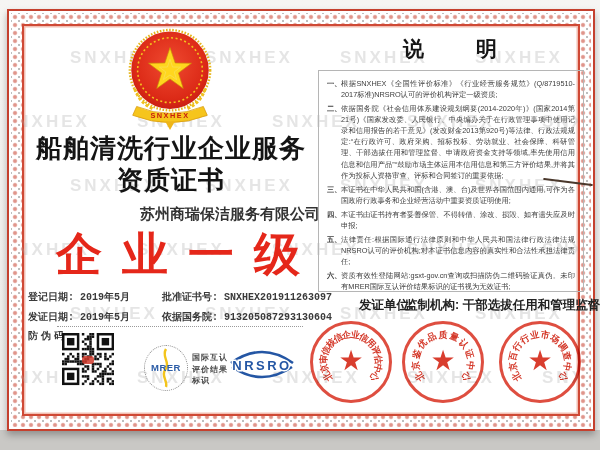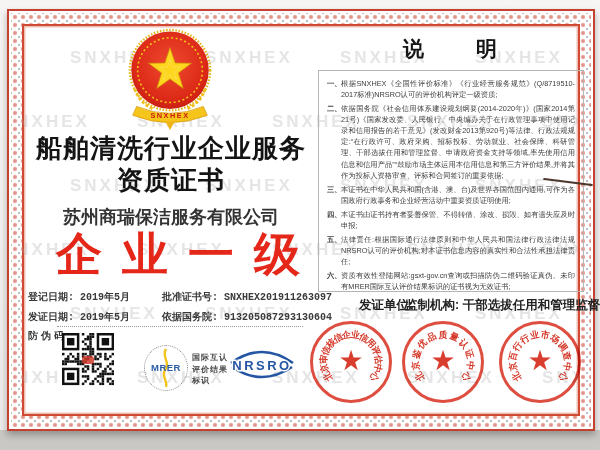--- a/index.html
+++ b/index.html
@@ -20,21 +20,21 @@
   #wm{position:absolute;left:22px;top:24px;width:556px;height:388px;overflow:hidden;z-index:1;pointer-events:none;}
   .wm{position:absolute;color:rgba(168,168,168,.30);font-size:17px;font-weight:600;letter-spacing:3px;white-space:nowrap;}
   
   .ly{position:absolute;z-index:2;}
   
   #emblem{left:124px;top:27px;width:92px;height:104px;}
   
   .ttl{left:22px;width:298px;text-align:center;font-family:"Liberation Serif",serif;
        font-weight:800;font-size:26px;letter-spacing:1px;color:#141414;white-space:nowrap;}
   #ttl1{top:131px;} #ttl2{top:163px;}
-  #company{left:22px;top:205px;width:298px;text-align:center;font-size:18px;font-weight:600;color:#333;}
+  #company{left:22px;top:205px;width:298px;text-align:right;font-size:15px;font-weight:600;color:#333;}
   #grade{left:22px;top:224px;width:298px;text-align:right;font-family:"Liberation Serif",serif;
          font-weight:800;font-size:46px;color:#e5271a;letter-spacing:20px;padding-left:20px;box-sizing:border-box;white-space:nowrap;}
   
   .fld{font-size:10px;font-weight:600;color:#3a3a3a;white-space:nowrap;font-family:Liberation Mono, monospace;}
   #f-reg{left:28px;top:290px;} #f-app{left:162px;top:290px;}
   #f-iss{left:28px;top:310px;} #f-crd{left:162px;top:310px;}
   #dotline{left:57px;top:321px;width:246px;height:5px;border-bottom:1.5px dotted #9a9a9a;}
   #f-anti{left:28px;top:329px;letter-spacing:3px;}
   
   #qr{left:62px;top:333px;width:52px;height:54px;background:#fff;}

